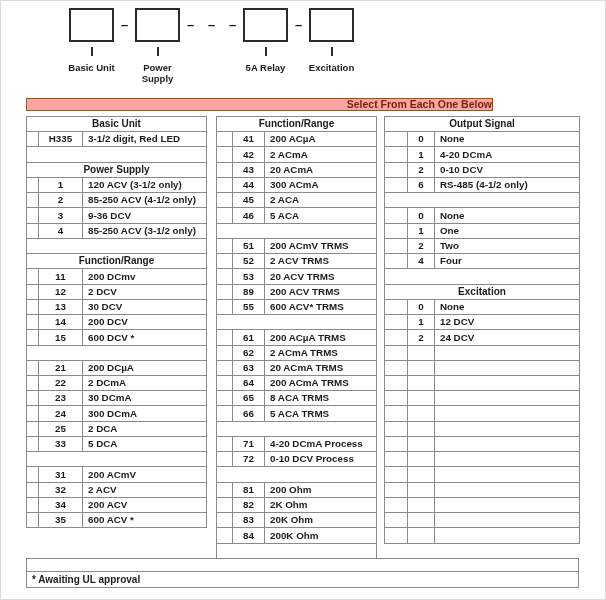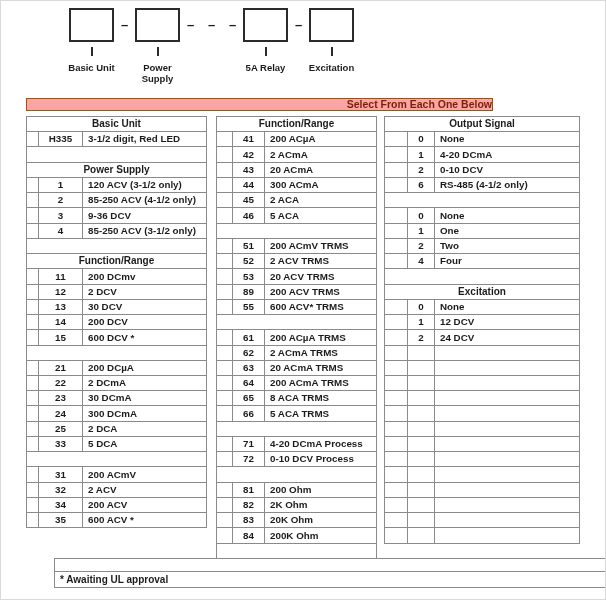--- a/index.html
+++ b/index.html
@@ -34,21 +34,21 @@
     border:1px solid #8a8a8a;padding:0;height:15.24px;box-sizing:border-box;
     vertical-align:middle;line-height:1;overflow:hidden;white-space:nowrap;
   }
   table.t td.code{text-align:center;}
   table.t td.desc{padding-left:5px;text-align:left;}
   table.t td.hdr{text-align:center;font-size:10px;}
   .t-left{left:25px;top:115px;width:181px;}
   .t-mid{left:215px;top:115px;width:161px;}
   .t-right{left:383px;top:115px;width:196px;}
 
-  .t-bottom{left:25px;top:557px;width:553px;font-size:10px;margin-left:28px;}
+  .t-bottom{left:25px;top:557px;width:553px;font-size:10px;}
   .t-bottom td{border:1px solid #8a8a8a;padding:0;box-sizing:border-box;vertical-align:middle;}
   .t-bottom td.blank{height:13px;}
   .t-bottom td.note{height:16px;padding-left:5px;text-align:left;}
 </style>
 </head>
 <body>
 
 <div class="page">
 
   <div class="diagram">

